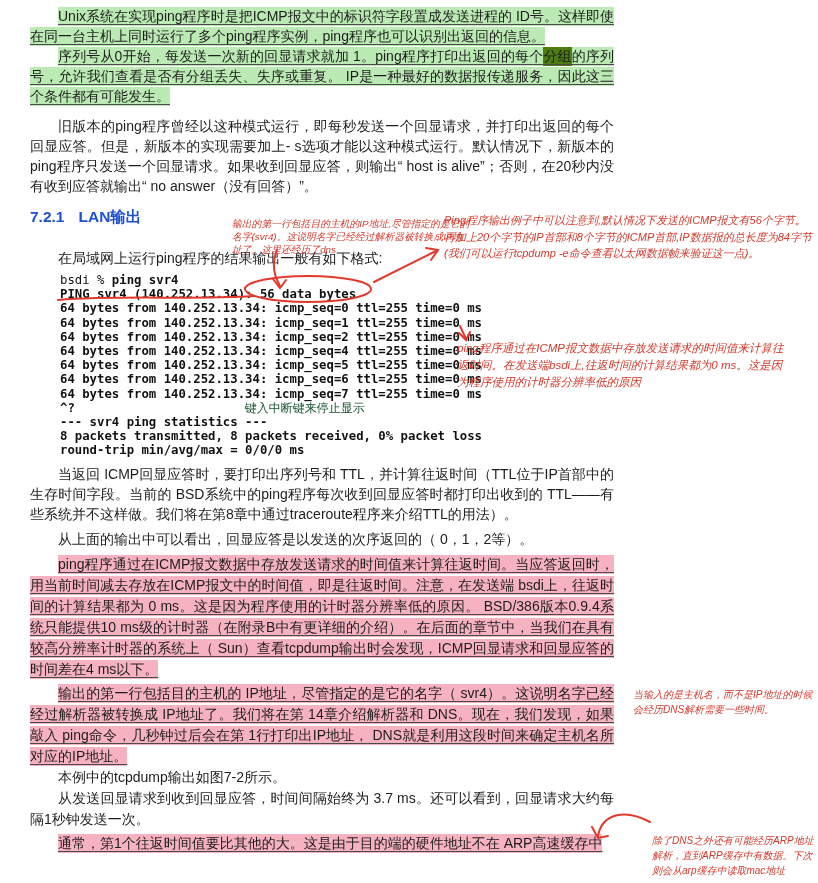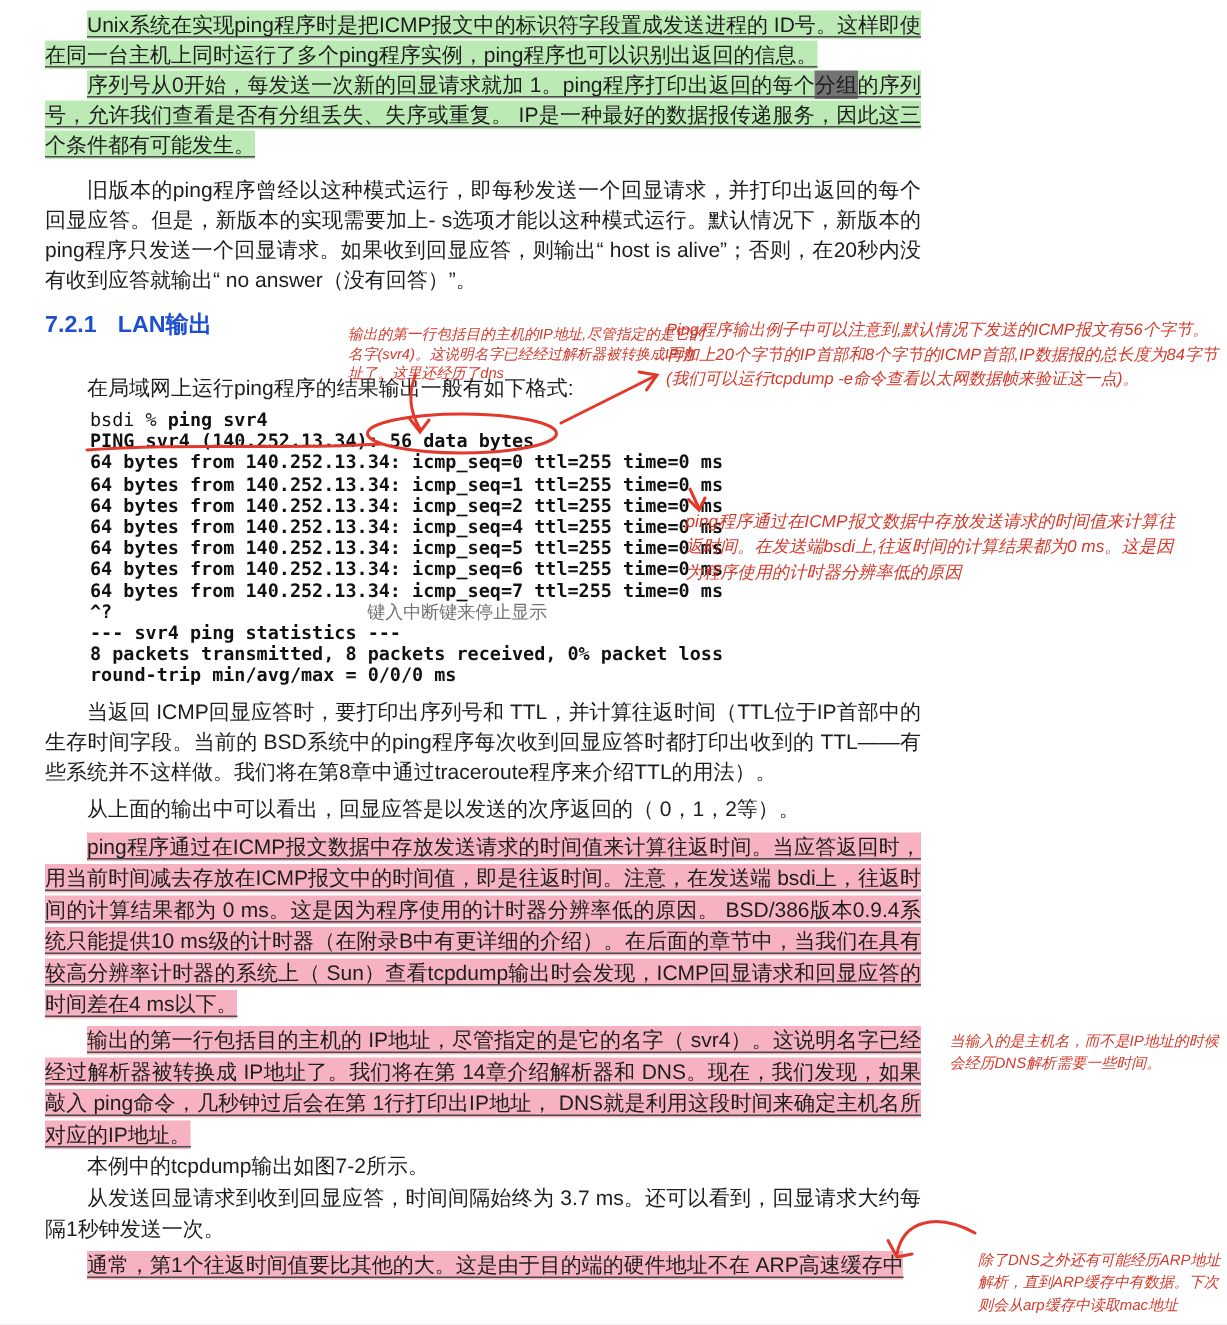--- a/index.html
+++ b/index.html
@@ -15,39 +15,39 @@
   .para{margin:0;text-indent:2em;}
   .hl{
     text-decoration:underline;
     text-decoration-color:#4a4a4a;
     text-decoration-thickness:1px;
     text-underline-offset:3px;
     padding:1px 0 2px;
     -webkit-box-decoration-break:clone;box-decoration-break:clone;
   }
   .hl-green{background:#bceab5;}
-  .hl-teal{background:#737373;}
+  .hl-teal{background:#4d7c0f;}
   .hl-pink{background:#f7b2c2;}
   .p3{margin-top:10px;}
   .section-heading{
     margin:10px 0 8px;text-indent:0;
     color:#1d4fd0;font-weight:bold;font-size:15.5px;line-height:22px;
   }
   .heading-num{margin-right:14px;}
   .p4{margin-top:20px;text-indent:2em;}
   .terminal{
     margin:5px 0 6px;padding-left:30px;
     font-family:"DejaVu Sans Mono","Liberation Mono",monospace;
     font-size:12.3px;line-height:14.2px;font-weight:bold;color:#111;
     text-align:left;white-space:nowrap;
   }
   .prompt-host{font-weight:normal;}
   .interrupt-note{
     font-family:"Liberation Sans","DejaVu Sans",sans-serif;
-    font-weight:normal;font-size:12px;margin-left:170px;color:#737373;
+    font-weight:normal;font-size:12px;margin-left:170px;color:#14532d;
   }
   .p5{margin-top:5px;}
   .p6{margin-top:5px;}
   .p-pink1{margin-top:5px;line-height:21px;}
   .p-pink2{margin-top:3px;line-height:21px;}
   .p9{line-height:21px;}
   .p10{line-height:21px;}
   .p11{margin-top:3px;line-height:21px;}
   .anno{
     position:absolute;color:#d3392b;

